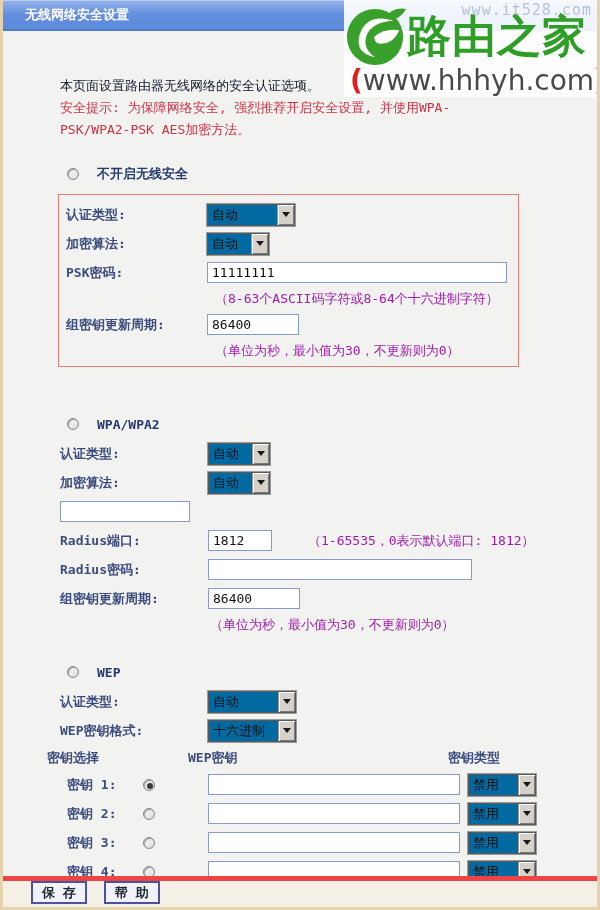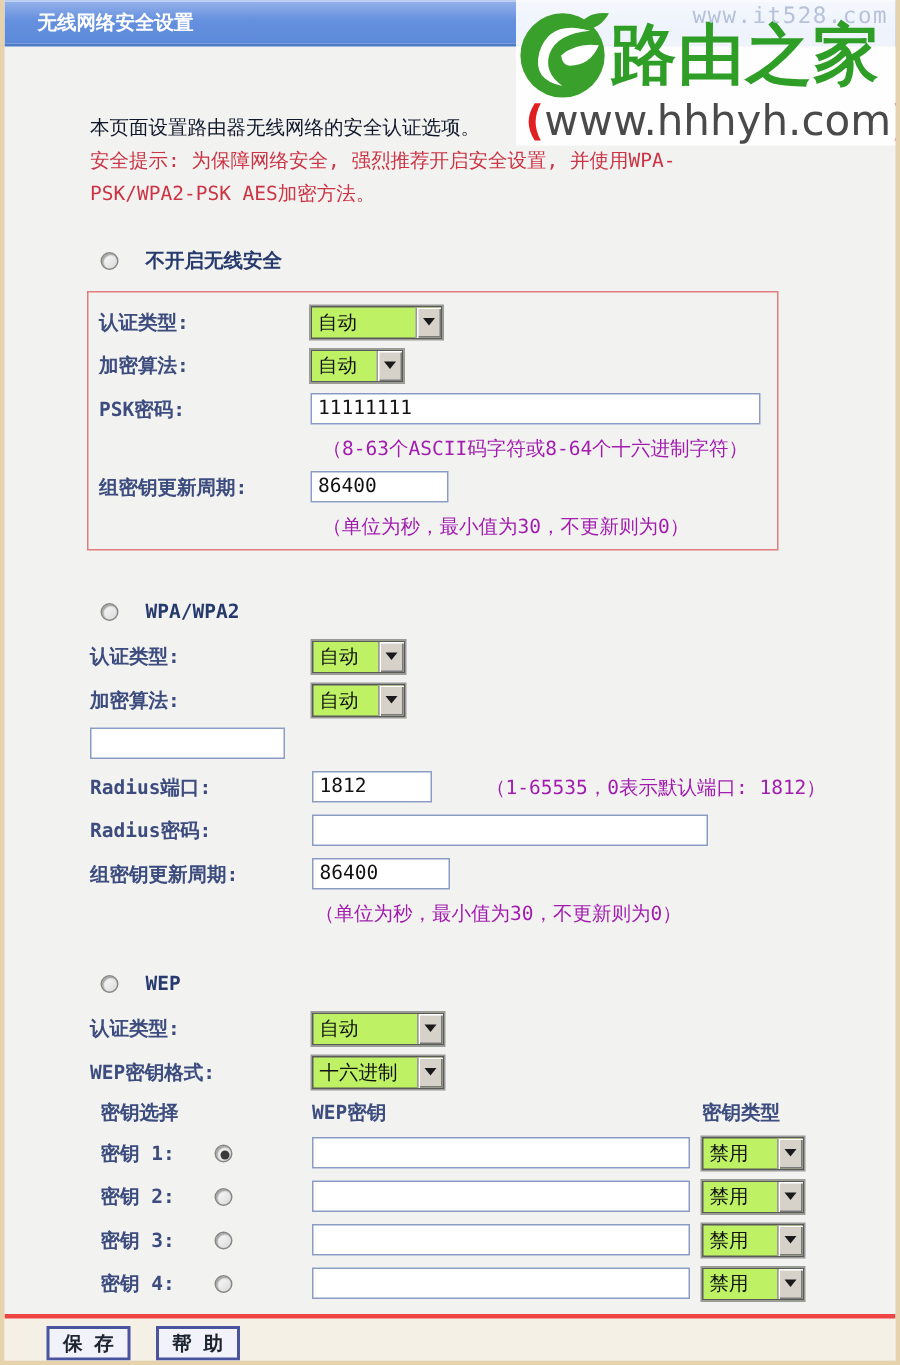--- a/index.html
+++ b/index.html
@@ -41,45 +41,45 @@
   
   .redbox { margin:9px 0 0 55px; width:461px; border:1px solid #e27d7d; padding:5px 0 4px 7px; }
   .redbox .optrow { margin-left:1px; }
   .redbox .row { margin-left:0; }
   .redbox .lbl { width:141px; }
   .redbox .hintrow { margin-left:149px; }
 
   
   .inp { height:21px; border:1px solid #8a9cc4; background:#fff; font-family:inherit; font-size:13px;
          padding:0 4px; color:#111; }
-  .w300{width:300px} .w92{width:92px} .w130{width:130px} .w56{width:80px} .w264{width:264px} .w252{width:252px}
+  .w300{width:300px} .w92{width:92px} .w130{width:130px} .w56{width:64px} .w264{width:264px} .w252{width:252px}
 
   
   .sel { display:inline-flex; align-items:center; height:22px; border:1px solid #5a5a5a;
-         outline:1px solid #9a9a9a; background:#bef264; }
+         outline:1px solid #9a9a9a; background:#0369a1; }
   .seltxt { flex:1; padding:0 4px; font-size:13px; white-space:nowrap; overflow:hidden; color:#111; }
   .selbtn { width:17px; align-self:stretch; background:#d6d2ca; border-left:1px solid #9a9a9a;
             box-shadow:inset 1px 1px 0 #ffffff, inset -1px -1px 0 #7a7a7a;
             display:flex; align-items:center; justify-content:center; }
   .tri { width:0; height:0; border-left:4px solid transparent; border-right:4px solid transparent;
          border-top:5px solid #1a1a1a; }
   .sw88{width:88px} .sw62{width:62px} .sw68{width:68px}
 
   
-  .weph { display:flex; margin-left:64px; height:25px; align-items:center;
+  .weph { display:flex; margin-left:44px; height:25px; align-items:center;
           font-weight:bold; color:#3c4c7e; font-size:13px; }
   .weph .c1{width:141px} .weph .c2{width:260px} .weph .c3{white-space:nowrap}
   .keyrow { display:flex; align-items:center; margin-left:64px; height:29px; }
   .keylbl { width:76px; color:#3c4c7e; font-weight:bold; font-size:13px; white-space:nowrap; }
   .keyrow .inp { margin-left:53px; }
   .keyrow .sel { margin-left:8px; }
 
   
   .footer { position:absolute; left:0; right:0; bottom:0; height:31px; background:#f4f0e6;
-            border-top:3px solid #ef4444; display:flex; align-items:flex-end; gap:17px; padding-left:28px; }
+            border-top:5px solid #ef4444; display:flex; align-items:flex-start; gap:17px; padding-left:28px; }
   .btn { font-family:inherit; font-size:13px; font-weight:bold; color:#1c2430;
          background:#f2f2fa; border:2px solid #4a549e; padding:1px 9px 2px; height:23px; cursor:default; }
 
   
   .brandbox { position:absolute; top:0; right:0; width:253px; height:97px;
               background:rgba(255,255,255,0.9); z-index:5; }
   .faint { position:absolute; top:1px; right:5px; color:#b6c2da; font-size:15px; letter-spacing:1px; }
   .brandrow { display:flex; align-items:center; margin:5px 0 0 1px; height:62px; }
   .brandname { font-size:44px; font-weight:bold; color:#2f9e27; letter-spacing:1px;
                font-family:"DejaVu Serif",serif; white-space:nowrap; }
@@ -137,21 +137,21 @@
       </div>
       <div class="row">
         <span class="lbl">组密钥更新周期:</span>
         <input class="inp w92" value="86400" style="">
       </div>
       <div class="hintrow">
         <span class="hint">（单位为秒，最小值为30，不更新则为0）</span>
       </div>
     </div>
 
-    <div class="optrow" style="margin-top:30px">
+    <div class="optrow" style="margin-top:46px">
       <span class="radio"></span>
       <span class="optlbl">WPA/WPA2</span>
     </div>
     <div class="row" style="margin-top:4px">
       <span class="lbl">认证类型:</span>
       <span class="sel sw62">
         <span class="seltxt">自动</span>
         <span class="selbtn">
             <span class="tri"></span>
           </span>

